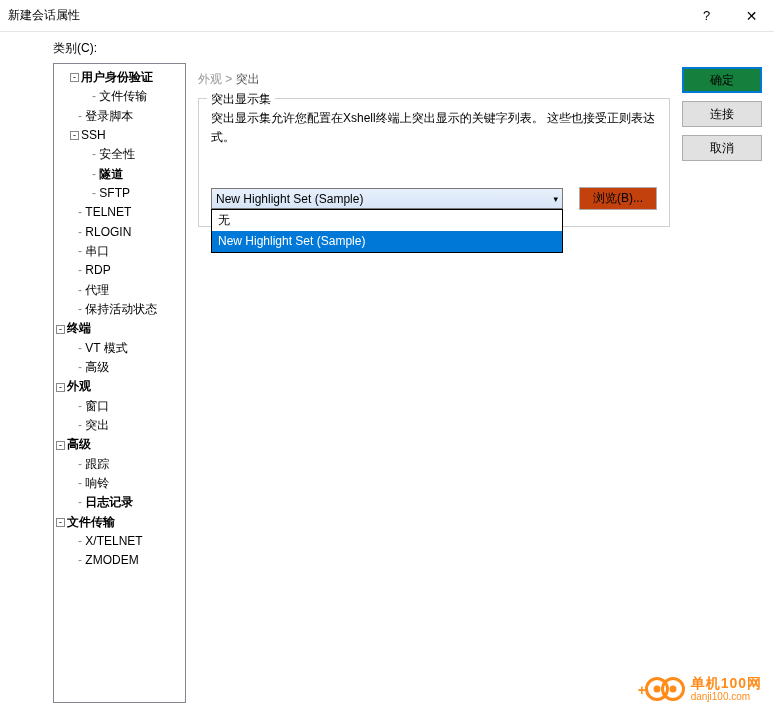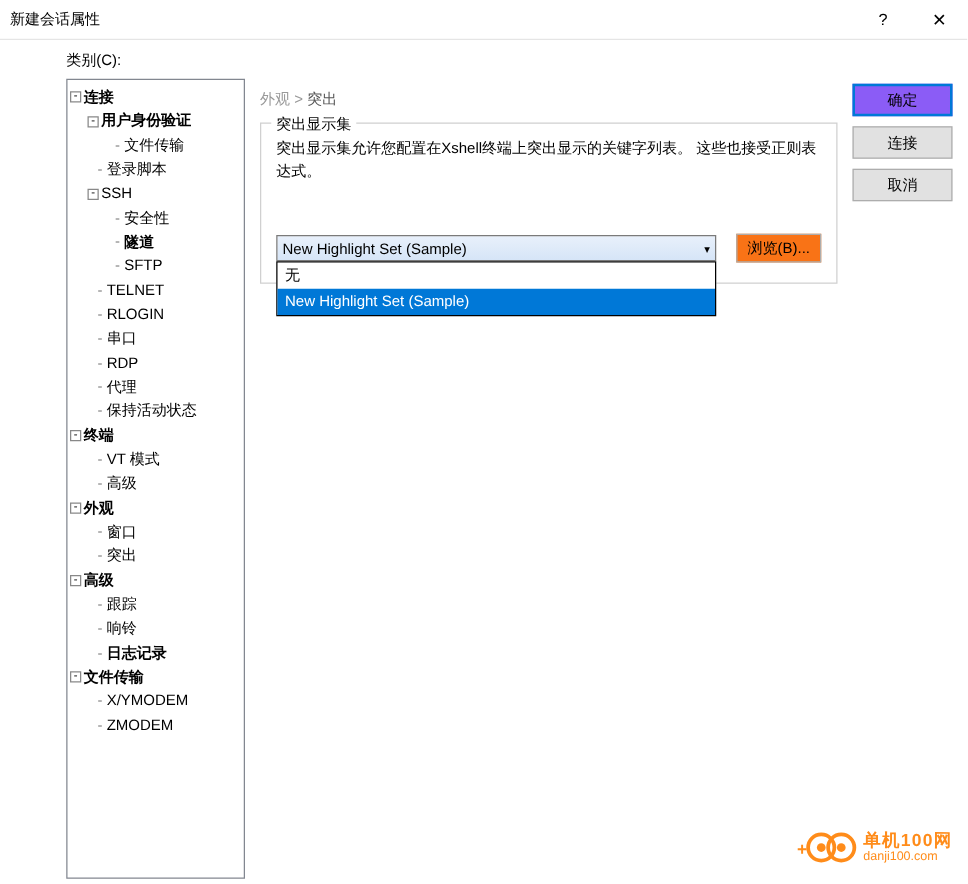--- a/index.html
+++ b/index.html
@@ -21,39 +21,39 @@
 .tree-toggle { display: inline-block; width: 9px; height: 9px; border: 1px solid #888; text-align: center; line-height: 7px; font-size: 9px; margin-right: 2px; vertical-align: middle; font-family: monospace; }
 .tree-dash { color: #888; }
 .tree-item.bold > .tree-label { font-weight: bold; }
 .tree-label { vertical-align: middle; }
 
 .right-panel { flex: 1; display: flex; gap: 12px; padding-top: 4px; }
 .settings-area { flex: 1; position: relative; }
 .buttons-col { width: 80px; display: flex; flex-direction: column; gap: 8px; }
 
 .btn { height: 26px; border: 1px solid #adadad; background: #e1e1e1; font-size: 12px; font-family: inherit; cursor: default; }
-.btn.primary { border: 2px solid #0078d7; background: #8b5cf6; }
+.btn.primary { border: 2px solid #0078d7; background: #15803d; }
 
 .breadcrumb { color: #999; font-size: 12px; padding: 4px 0 10px 0; }
 .breadcrumb .cur { color: #555; }
 
 .fieldset { border: 1px solid #d0d0d0; padding: 10px 12px 16px 12px; position: relative; }
 .fieldset-title { position: absolute; top: -8px; left: 8px; background: #fff; padding: 0 4px; font-size: 12px; }
 .desc { font-size: 12px; line-height: 1.6; margin-bottom: 40px; }
 
 .combo-row { display: flex; gap: 16px; align-items: center; }
 .combo { position: relative; width: 352px; }
 .combo-box { border: 1px solid #7a7a7a; background: linear-gradient(#e8f0fb, #d6e5f7); height: 21px; display: flex; align-items: center; padding: 0 4px; font-size: 12px; }
 .combo-box .arrow { margin-left: auto; font-size: 9px; }
 .combo-list { position: absolute; top: 21px; left: 0; right: 0; border: 1px solid #000; background: #fff; }
 .combo-opt { padding: 2px 6px; font-size: 12px; line-height: 17px; }
 .combo-opt.sel { background: #0078d7; color: #fff; }
-.browse-btn { width: 68px; height: 23px; border: 1px solid #adadad; background: #f97316; font-size: 12px; font-family: inherit; }
+.browse-btn { width: 78px; height: 23px; border: 1px solid #adadad; background: #c2410c; font-size: 12px; font-family: inherit; }
 
-.watermark { position: absolute; right: 12px; bottom: 16px; display: flex; align-items: center; gap: 6px; }
+.watermark { position: absolute; right: 12px; bottom: 5px; display: flex; align-items: center; gap: 6px; }
 .wm-icon { width: 24px; height: 24px; border: 3px solid #ff8c1a; border-radius: 50%; position: relative; }
 .wm-icon.left::before { content: "+"; position: absolute; left: -10px; top: 2px; color: #ff8c1a; font-weight: bold; font-size: 14px; }
 .wm-icon .dot { width: 7px; height: 7px; background: #ff8c1a; border-radius: 50%; position: absolute; top: 50%; left: 50%; transform: translate(-50%, -50%); }
 .wm-icons { display: flex; gap: -6px; }
 .wm-icon2 { margin-left: -8px; }
 .wm-text { display: flex; flex-direction: column; line-height: 1.1; }
 .wm-text .t1 { color: #ff8c1a; font-size: 14px; font-weight: bold; letter-spacing: 1px; }
 .wm-text .t2 { color: #ff8c1a; font-size: 10px; }
 </style>
 </head>
@@ -63,21 +63,20 @@
   <span class="titlebar-text">新建会话属性</span>
   <div class="titlebar-btn help">?</div>
   <div class="titlebar-btn">✕</div>
 </div>
 
 <div class="content">
   <label class="category-label">类别(C):</label>
 
   <div class="main-area">
     <div class="tree-panel">
-      <div class="tree-item bold"><span class="tree-toggle">-</span><span class="tree-label">连接</span></div>
       <div class="tree-item bold" style="padding-left:14px"><span class="tree-toggle">-</span><span class="tree-label">用户身份验证</span></div>
       <div class="tree-item" style="padding-left:36px"><span class="tree-dash">- </span><span class="tree-label">文件传输</span></div>
       <div class="tree-item" style="padding-left:22px"><span class="tree-dash">- </span><span class="tree-label">登录脚本</span></div>
       <div class="tree-item" style="padding-left:14px"><span class="tree-toggle">-</span><span class="tree-label">SSH</span></div>
       <div class="tree-item" style="padding-left:36px"><span class="tree-dash">- </span><span class="tree-label">安全性</span></div>
       <div class="tree-item bold" style="padding-left:36px"><span class="tree-dash" style="font-weight:normal">- </span><span class="tree-label">隧道</span></div>
       <div class="tree-item" style="padding-left:36px"><span class="tree-dash">- </span><span class="tree-label">SFTP</span></div>
       <div class="tree-item" style="padding-left:22px"><span class="tree-dash">- </span><span class="tree-label">TELNET</span></div>
       <div class="tree-item" style="padding-left:22px"><span class="tree-dash">- </span><span class="tree-label">RLOGIN</span></div>
       <div class="tree-item" style="padding-left:22px"><span class="tree-dash">- </span><span class="tree-label">串口</span></div>
@@ -88,21 +87,21 @@
       <div class="tree-item" style="padding-left:22px"><span class="tree-dash">- </span><span class="tree-label">VT 模式</span></div>
       <div class="tree-item" style="padding-left:22px"><span class="tree-dash">- </span><span class="tree-label">高级</span></div>
       <div class="tree-item bold"><span class="tree-toggle">-</span><span class="tree-label">外观</span></div>
       <div class="tree-item" style="padding-left:22px"><span class="tree-dash">- </span><span class="tree-label">窗口</span></div>
       <div class="tree-item" style="padding-left:22px"><span class="tree-dash">- </span><span class="tree-label">突出</span></div>
       <div class="tree-item bold"><span class="tree-toggle">-</span><span class="tree-label">高级</span></div>
       <div class="tree-item" style="padding-left:22px"><span class="tree-dash">- </span><span class="tree-label">跟踪</span></div>
       <div class="tree-item" style="padding-left:22px"><span class="tree-dash">- </span><span class="tree-label">响铃</span></div>
       <div class="tree-item bold" style="padding-left:22px"><span class="tree-dash" style="font-weight:normal">- </span><span class="tree-label">日志记录</span></div>
       <div class="tree-item bold"><span class="tree-toggle">-</span><span class="tree-label">文件传输</span></div>
-      <div class="tree-item" style="padding-left:22px"><span class="tree-dash">- </span><span class="tree-label">X/YMODEM</span></div>
+      <div class="tree-item" style="padding-left:22px"><span class="tree-dash">- </span><span class="tree-label">X/TELNET</span></div>
       <div class="tree-item" style="padding-left:22px"><span class="tree-dash">- </span><span class="tree-label">ZMODEM</span></div>
     </div>
 
     <div class="right-panel">
       <div class="settings-area">
         <div class="breadcrumb">
           <span>外观</span>
           <span>&gt;</span>
           <span class="cur">突出</span>
         </div>

